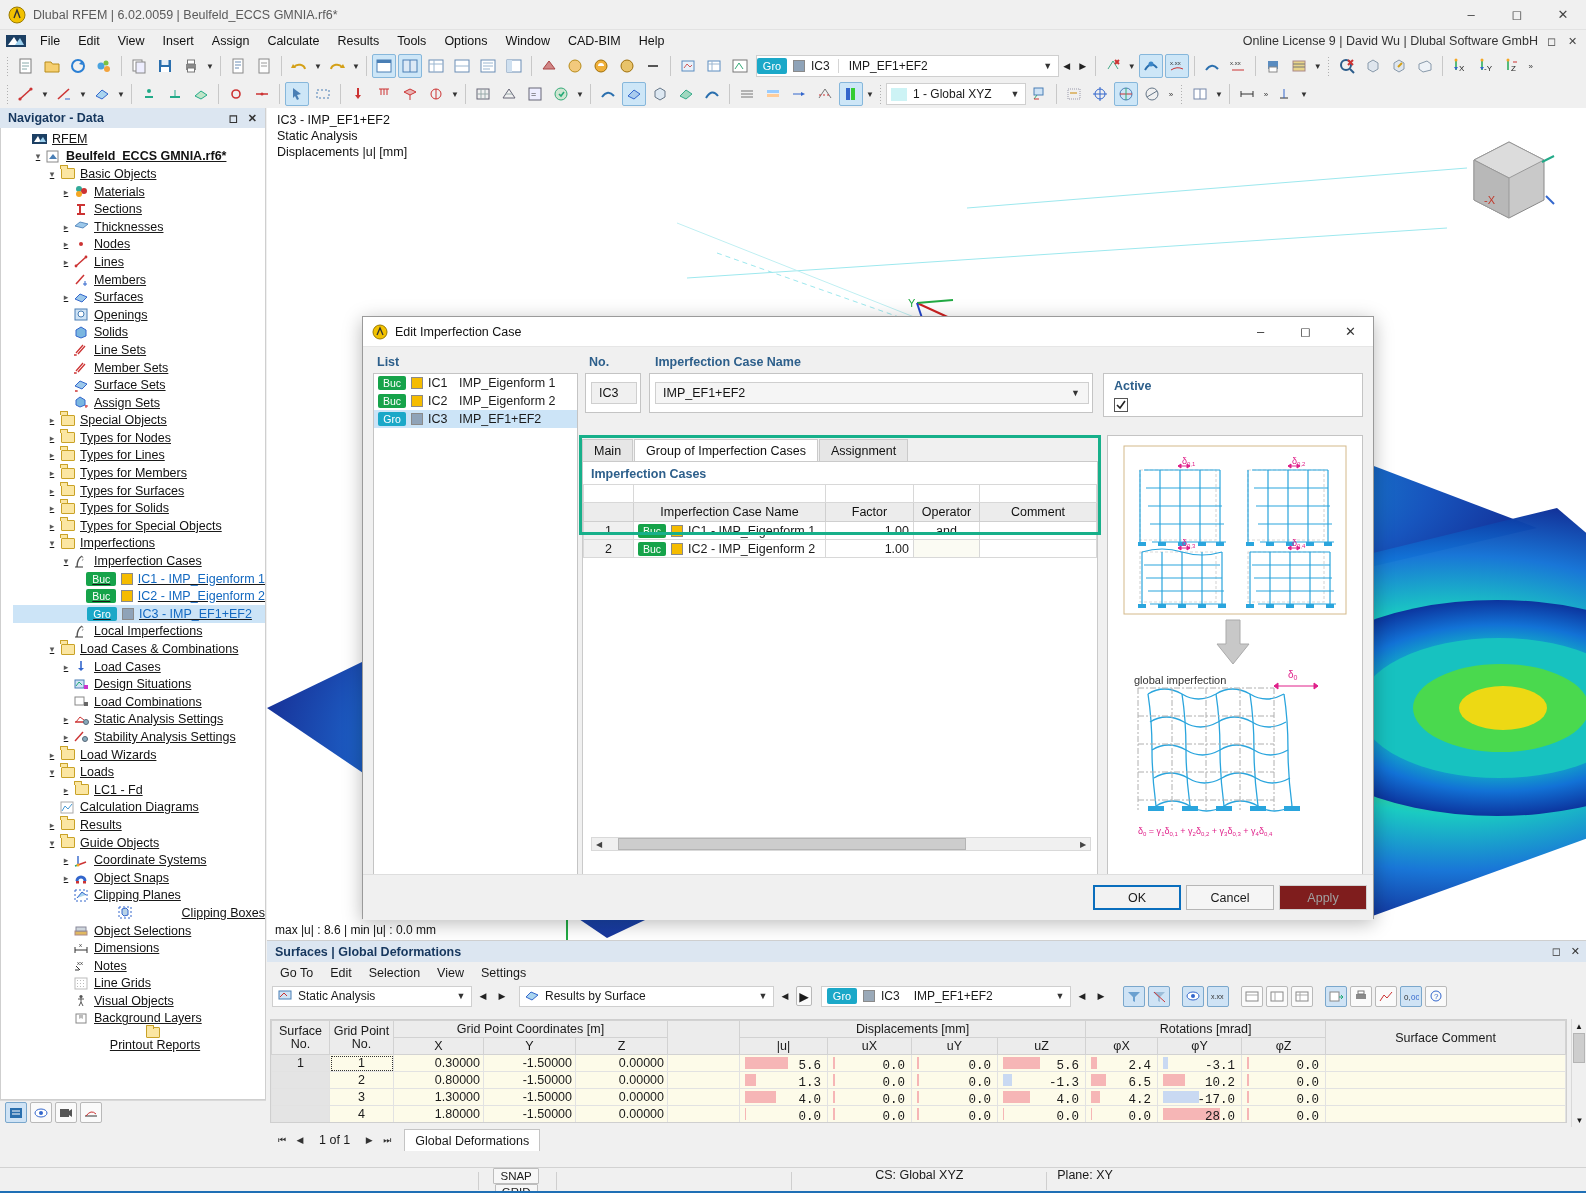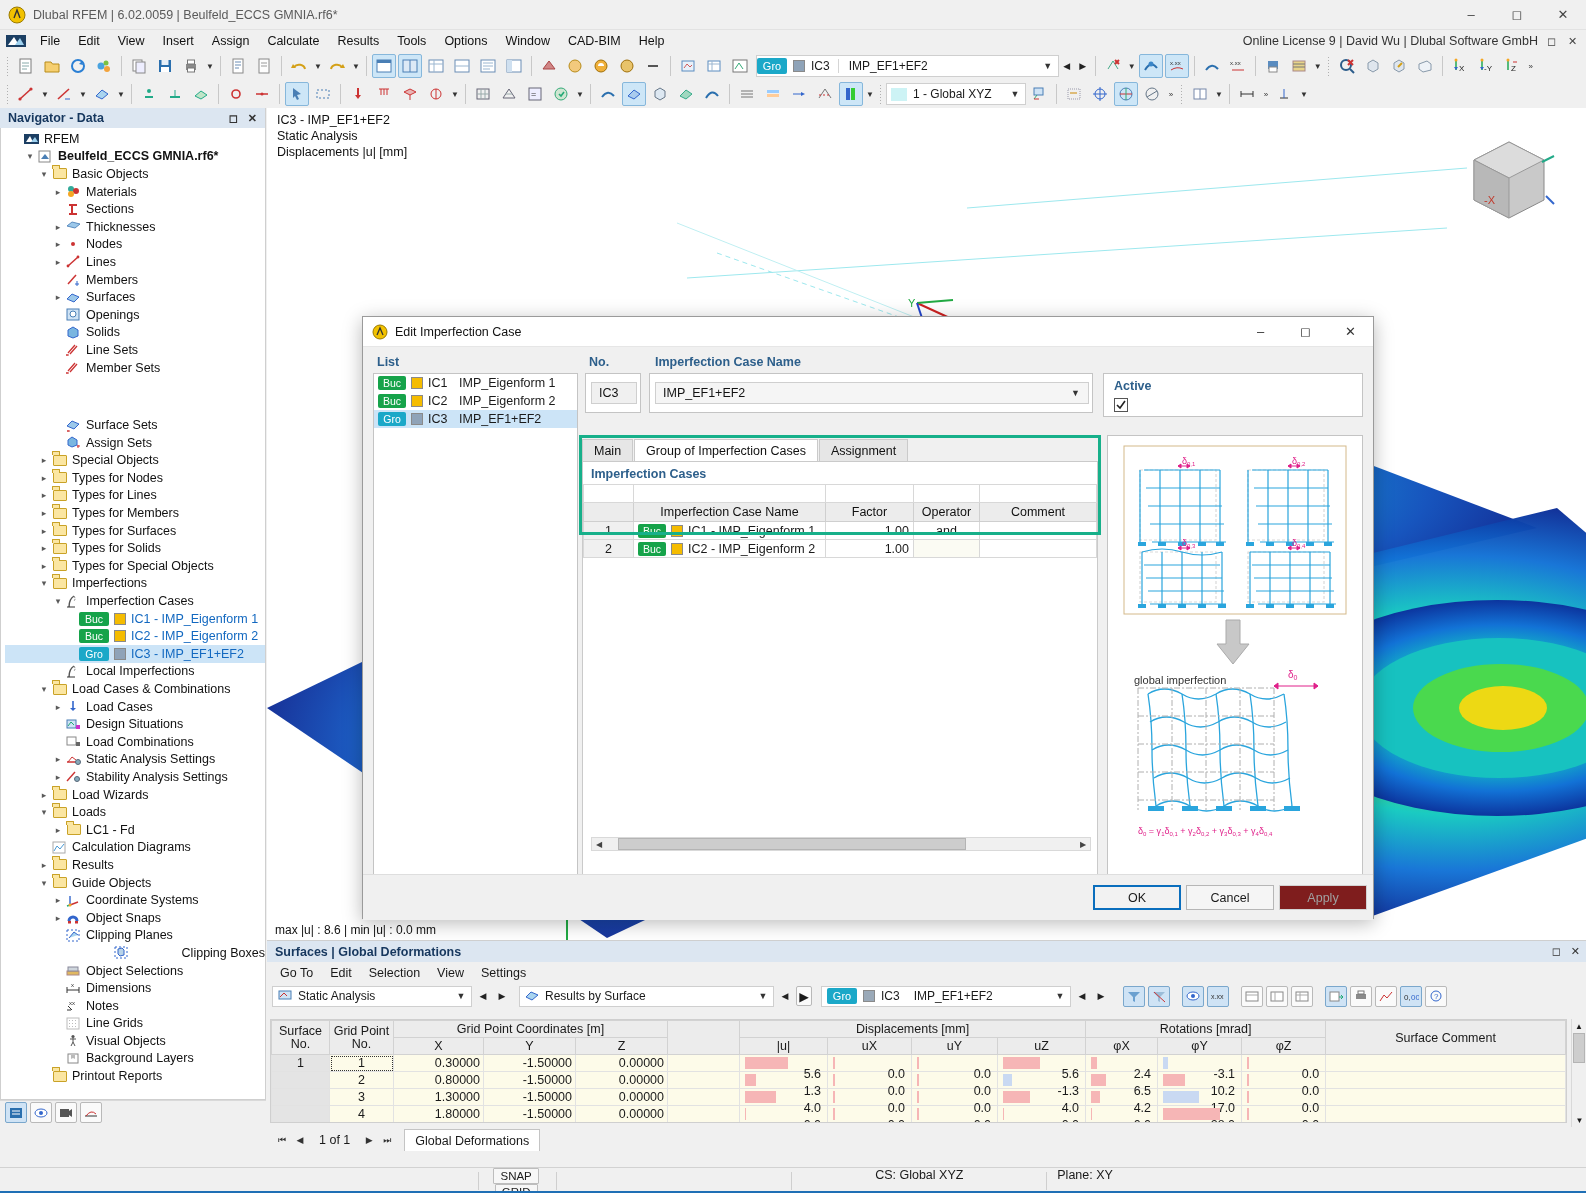--- a/index.html
+++ b/index.html
@@ -64,21 +64,21 @@
   .cs-sw { width:16px; height:13px; background:#cdf3f5; }
 
   
   .nav { position:absolute; left:0; top:108px; width:266px; height:1016px;
     background:#f4f4f4; border-right:1px solid #d0d0d0; }
   .nav-head { height:20px; background:#dce6f1; display:flex; align-items:center;
     padding:0 4px 0 8px; font-weight:bold; color:#16375e; font-size:12.5px; }
   .nav-head .sp { margin-left:auto; display:flex; gap:10px; padding-right:4px; color:#333; font-size:11px;}
   .nav-body { position:absolute; top:20px; left:0; width:266px; height:972px; background:#fff;
     border:1px solid #cfcfcf; border-top:none; overflow:hidden; }
-  .tree { padding:2px 0 0 4px; }
+  .tree { padding:2px 0 0 12px;text-decoration:underline; }
   .tnode { display:flex; align-items:center; height:17.6px; white-space:nowrap; font-size:12.5px; }
   .tnode.sel { background:#cce4f7; }
   .exp { width:14px; text-align:center; font-size:9px; color:#5a5a5a; }
   .ticon { width:17px; height:14px; margin-right:4px; display:inline-flex;
     align-items:center; justify-content:center; position:relative; }
   .folder { width:14px; height:11px; background:#fbe6a2; border:1px solid #c9a227; border-radius:1px; }
   .folder:before { content:""; position:absolute; left:1px; top:-2px; width:6px; height:3px;
     background:#fbe6a2; border:1px solid #c9a227; border-bottom:none; border-radius:1px 1px 0 0; }
   .tlabel { color:#111; }
   .tlabel.blue { color:#1268c0; }
@@ -189,21 +189,21 @@
   table.rt th { background:#ececec; border:1px solid #d2d2d2; font-weight:normal; height:16px; }
   table.rt td { border:1px solid #e2e2e2; height:16px; padding:0 3px; background:#fdfbe9; }
   table.rt td.sn { background:#e4e4e4; text-align:center; }
   table.rt td.idx { text-align:center; background:#fdfbe9; }
   table.rt td.num { text-align:right; }
   table.rt td.blank { background:#fdfbe9; }
   .barcell { position:relative; height:16px; }
   .barcell .bar { position:absolute; top:2px; height:12px; }
   .barcell .bar.pos { background:#f6b6b6; }
   .barcell .bar.neg { background:#c9d9f2; }
-  .barcell .v { position:absolute; right:3px; top:12px; }
+  .barcell .v { position:absolute; right:3px; top:4px;font-family:Liberation Mono, monospace; }
   .dotted { outline:1px dotted #333; outline-offset:-2px; }
 
   .res-foot { position:absolute; left:0; bottom:0; width:1319px; height:24px; display:flex;
     align-items:center; gap:4px; padding-left:8px; }
   .pgbtn { width:14px; text-align:center; font-size:9px; color:#333; }
   .shtab { height:22px; padding:0 10px; background:#fff; border:1px solid #c4c4c4; border-bottom:none;
     display:flex; align-items:center; font-size:12.5px; margin-left:6px; }
 
   .vsb { position:absolute; right:0; top:78px; width:15px; height:108px; background:#f0f0f0;
     border-left:1px solid #d9d9d9; }
@@ -911,21 +911,21 @@
           <div class="tnode" style="padding-left: 46px;">
             <span class="exp"></span>
             <span class="ticon">
               <svg width="15" height="13">
                 <path d="M2 10 L9 2M4 11 L11 3" stroke="#c33" stroke-width="1.3"></path>
                 <path d="M1 11v3M0 12h3" stroke="#c33"></path>
               </svg>
             </span>
             <span class="tlabel">Member Sets</span>
           </div>
-          <div class="tnode" style="padding-left: 46px; margin-top: 40px;">
+          <div class="tnode" style="padding-left: 46px;">
             <span class="exp"></span>
             <span class="ticon">
               <svg width="15" height="13">
                 <path d="M1 7 L6 2 L13 5 L8 10Z" fill="#9cc8ea" stroke="#36c"></path>
                 <path d="M2 11v3M1 12h3" stroke="#c33"></path>
               </svg>
             </span>
             <span class="tlabel">Surface Sets</span>
           </div>
           <div class="tnode" style="padding-left: 46px;">
@@ -1246,21 +1246,21 @@
           <div class="tnode" style="padding-left: 46px;">
             <span class="exp"></span>
             <span class="ticon">
               <svg width="15" height="13">
                 <rect x="2" y="2" width="10" height="9" fill="#fff" stroke="#888"></rect>
                 <path d="M5 3 v4 l2-1 2 1 V3" fill="#bbb"></path>
               </svg>
             </span>
             <span class="tlabel">Background Layers</span>
           </div>
-          <div class="tnode" style="padding-left: 32px;">
+          <div class="tnode" style="padding-left: 32px; flex-direction: column;">
             <span class="exp"></span>
             <span class="ticon">
               <span class="folder"></span>
             </span>
             <span class="tlabel">Printout Reports</span>
           </div>
         </div>
     </div>
     <div class="navbot">
       <span class="sq" style="background:#cfe3f5;border-color:#7aa7cc">

